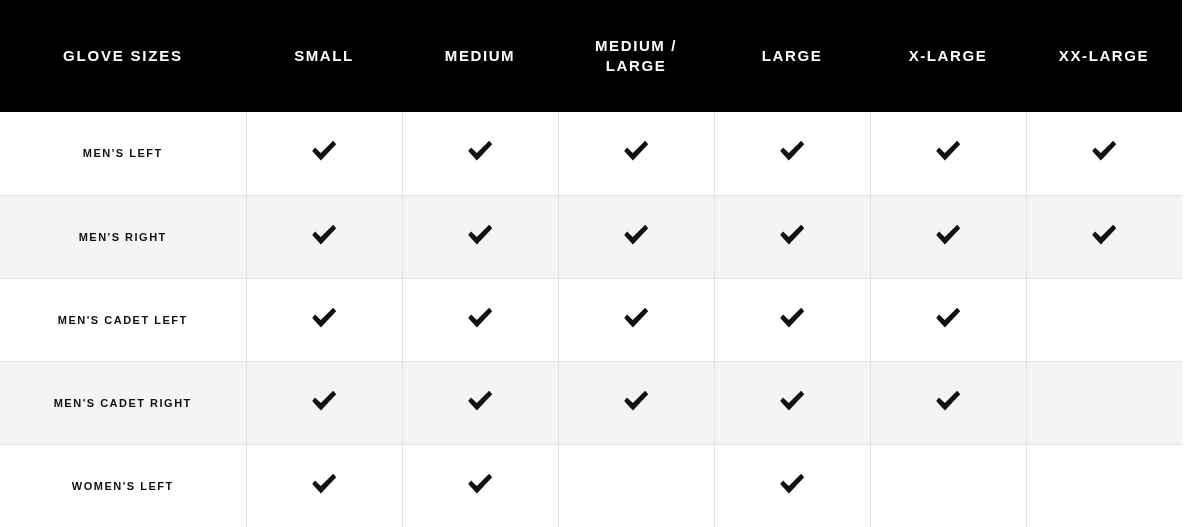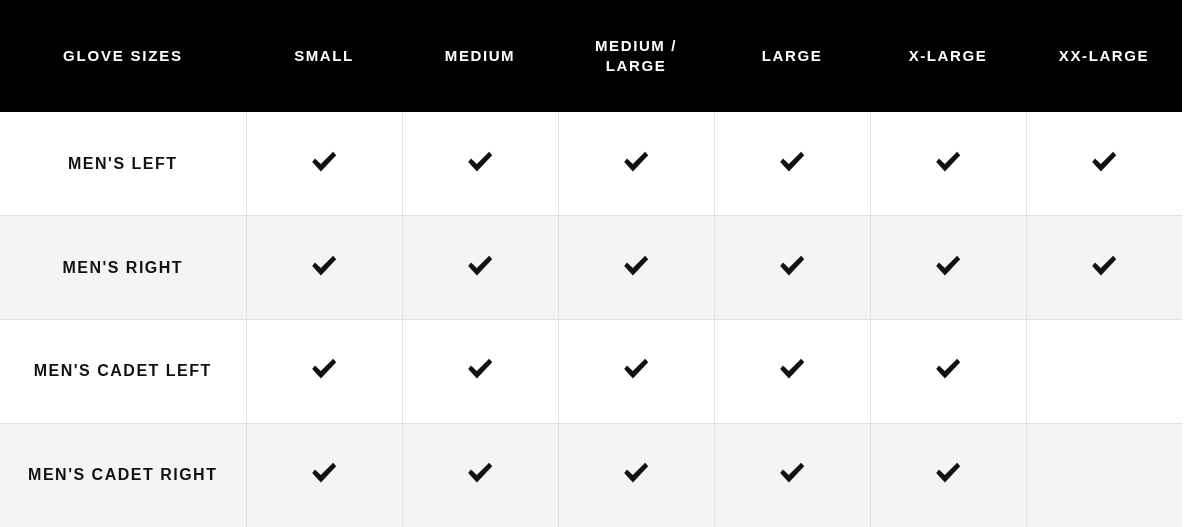--- a/index.html
+++ b/index.html
@@ -53,21 +53,21 @@
     border-right: 1px solid #e2e2e2;
     border-bottom: 1px solid #e2e2e2;
     text-align: center;
     vertical-align: middle;
     padding: 0;
   }
   tbody td:last-child { border-right: none; }
   tbody tr:last-child td { border-bottom: none; }
 
   td.row-label {
-    font-size: 16px;
+    font-size: 11px;
     font-weight: bold;
     letter-spacing: 1.5px;
     color: #111111;
     text-transform: uppercase;
     text-align: center;
   }
 
   .check {
     display: inline-block;
     width: 30px;
@@ -180,15 +180,36 @@
           <td><span class="check"><svg width="30" height="30" viewBox="0 0 30 30" xmlns="http://www.w3.org/2000/svg">
                 <path d="M3.2 15.0 L6.0 11.6 L11.8 17.0 L24.2 4.8 L27.2 8.2 L11.9 24.6 Z" fill="#111111"></path>
               </svg></span></td>
           <td><span class="check"><svg width="30" height="30" viewBox="0 0 30 30" xmlns="http://www.w3.org/2000/svg">
                 <path d="M3.2 15.0 L6.0 11.6 L11.8 17.0 L24.2 4.8 L27.2 8.2 L11.9 24.6 Z" fill="#111111"></path>
               </svg></span></td>
           <td>
             <span class="cell-empty"></span>
           </td>
         </tr>
+        <tr class="odd">
+          <td class="row-label">WOMEN'S LEFT</td>
+          <td><span class="check"><svg width="30" height="30" viewBox="0 0 30 30" xmlns="http://www.w3.org/2000/svg">
+                <path d="M3.2 15.0 L6.0 11.6 L11.8 17.0 L24.2 4.8 L27.2 8.2 L11.9 24.6 Z" fill="#111111"></path>
+              </svg></span></td>
+          <td><span class="check"><svg width="30" height="30" viewBox="0 0 30 30" xmlns="http://www.w3.org/2000/svg">
+                <path d="M3.2 15.0 L6.0 11.6 L11.8 17.0 L24.2 4.8 L27.2 8.2 L11.9 24.6 Z" fill="#111111"></path>
+              </svg></span></td>
+          <td>
+            <span class="cell-empty"></span>
+          </td>
+          <td><span class="check"><svg width="30" height="30" viewBox="0 0 30 30" xmlns="http://www.w3.org/2000/svg">
+                <path d="M3.2 15.0 L6.0 11.6 L11.8 17.0 L24.2 4.8 L27.2 8.2 L11.9 24.6 Z" fill="#111111"></path>
+              </svg></span></td>
+          <td>
+            <span class="cell-empty"></span>
+          </td>
+          <td>
+            <span class="cell-empty"></span>
+          </td>
+        </tr>
       </tbody>
   </table>
 </div>
 
 </body></html>

